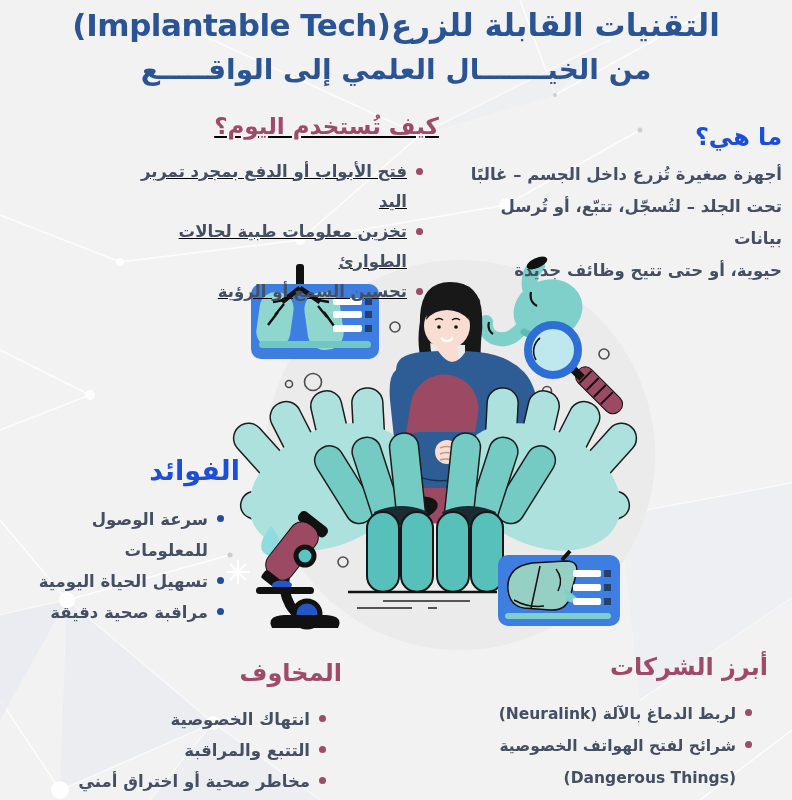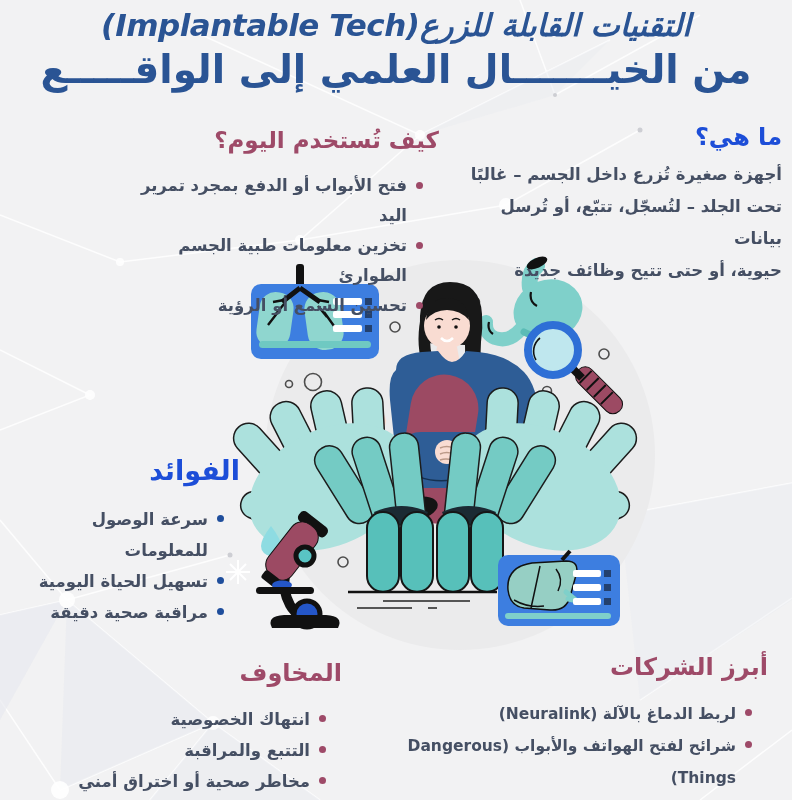--- a/index.html
+++ b/index.html
@@ -4,34 +4,34 @@
 <style>
   html,body{margin:0;padding:0;}
   body{width:792px;height:800px;overflow:hidden;background:#f2f2f3;
        font-family:"DejaVu Sans",sans-serif;font-weight:bold;position:relative;}
   .page{position:absolute;inset:0;width:792px;height:800px;}
   svg.mesh{position:absolute;left:0;top:0;z-index:0;}
   svg.illus{position:absolute;left:210px;top:255px;z-index:1;}
   .txt{position:absolute;z-index:2;direction:rtl;text-align:right;}
   .title{position:absolute;z-index:2;top:2px;left:0;right:0;text-align:center;
          direction:rtl;color:#2a5494;}
-  .title .t1{font-size:31px;line-height:46px;letter-spacing:-.5px;font-style:italic;}
-  .title .t2{font-size:39px;line-height:44px;letter-spacing:-.5px;}
+  .title .t1{font-size:31px;line-height:46px;letter-spacing:-.5px;}
+  .title .t2{font-size:28px;line-height:44px;letter-spacing:-.5px;}
   h2{margin:0 0 7px 0;line-height:1.25;}
   .h-blue{color:#1d4ed8;}
   .h-maroon{color:#9e4a68;}
   ul{list-style:none;margin:16px;padding:0;}
   li{display:flex;gap:9px;align-items:flex-start;color:#454f63;}
   .dot{flex:0 0 auto;width:7px;height:7px;border-radius:50%;margin-top:11px;}
   .dot.maroon{background:#9e4a68;}
   .dot.blue{background:#1f4e9c;}
   .sec-what{top:122px;right:10px;width:312px;}
   .sec-what h2{font-size:24px;}
   .sec-what p{margin:0;font-size:16.5px;line-height:32px;color:#454f63;}
-  .sec-usage{top:126px;right:353px;width:345px;}
+  .sec-usage{top:112px;right:353px;width:345px;text-decoration:underline;}
   .sec-usage h2{font-size:23px;}
   .sec-usage li{font-size:16.5px;line-height:30px;}
   .sec-benefits{top:454px;right:552px;width:235px;}
   .sec-benefits h2{font-size:27px;}
   .sec-benefits li{font-size:16.5px;line-height:31px;}
   .sec-concerns{top:658px;right:450px;width:310px;text-align:right;}
   .sec-concerns h2{font-size:24px;}
   .sec-concerns li{font-size:16.5px;line-height:31px;}
   .sec-companies{top:652px;right:24px;width:390px;}
   .sec-companies h2{font-size:24px;}
@@ -89,21 +89,21 @@
 
   <section class="txt sec-usage">
     <h2 class="h-maroon">كيف تُستخدم اليوم؟</h2>
     <ul>
       <li>
           <span class="dot maroon"></span>
           <span>فتح الأبواب أو الدفع بمجرد تمرير اليد</span>
         </li>
       <li>
           <span class="dot maroon"></span>
-          <span>تخزين معلومات طبية الجسم الطوارئ</span>
+          <span>تخزين معلومات طبية لحالات الطوارئ</span>
         </li>
       <li>
           <span class="dot maroon"></span>
           <span>تحسين السمع أو الرؤية</span>
         </li>
     </ul>
   </section>
 
   <section class="txt sec-benefits">
     <h2 class="h-blue">الفوائد</h2>
@@ -143,21 +143,21 @@
 
   <section class="txt sec-companies">
     <h2 class="h-maroon">أبرز الشركات</h2>
     <ul>
       <li>
           <span class="dot maroon"></span>
           <span>لربط الدماغ بالآلة (Neuralink)</span>
         </li>
       <li>
           <span class="dot maroon"></span>
-          <span>شرائح لفتح الهواتف والأبواب (Dangerous Things)</span>
+          <span>شرائح لفتح الهواتف الخصوصية (Dangerous Things)</span>
         </li>
       <li>
           <span class="dot maroon"></span>
           <span>تخزين معلومات صحية داخل الجسم (VeriChip)</span>
         </li>
     </ul>
   </section>
 
   <svg class="illus" width="500" height="420" viewBox="210 255 500 420">
     <defs>

